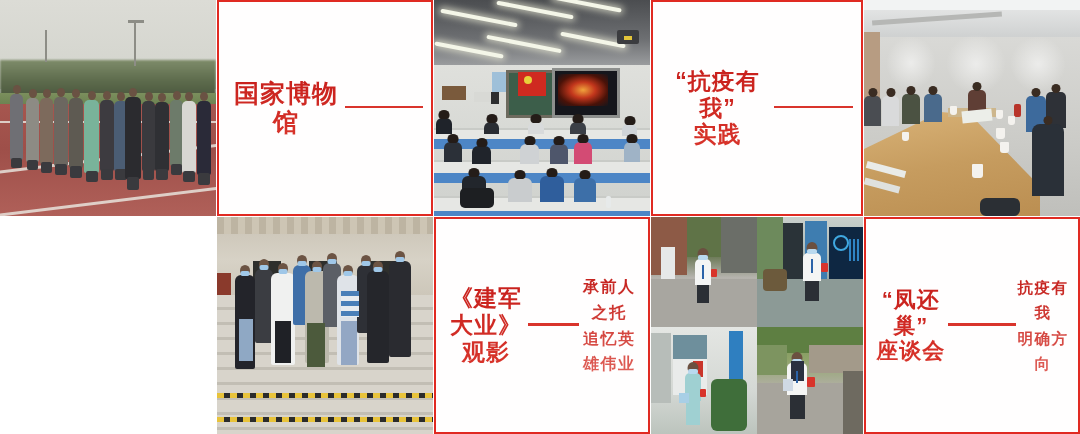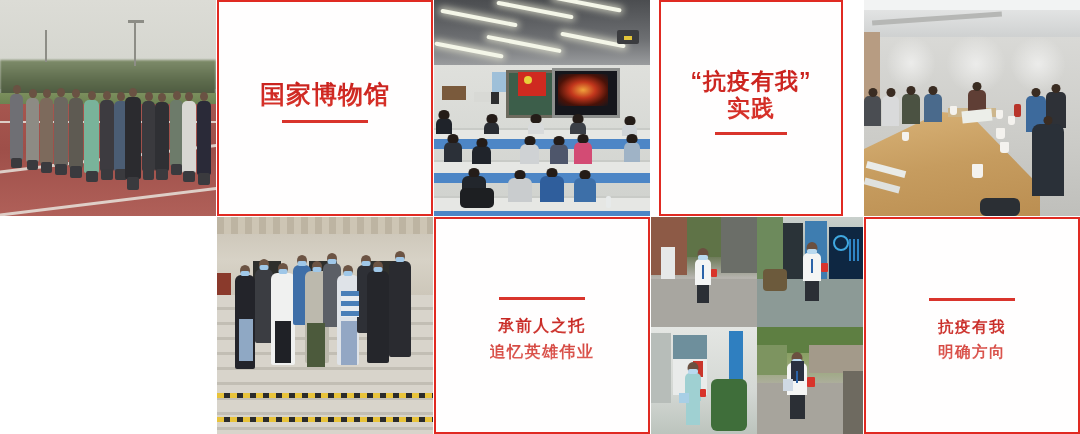--- a/index.html
+++ b/index.html
@@ -20,21 +20,21 @@
     overflow:hidden;
     background:#ffffff;
   }
   .cell.framed{
     border:2.5px solid #e02a22;
   }
 
   
   .textcard{
     display:flex;
-    flex-direction:column;
+    flex-direction:row;
     align-items:center;
     justify-content:center;
     text-align:center;
     background:#fffefe;
     padding:6px 8px;
   }
   .tc-title{
     color:#d2221d;
     font-weight:bold;
     letter-spacing:1px;
@@ -234,21 +234,21 @@
       <div class="cl-stud" style="left:190px;top:142px;width:16px;height:20px;background:#9fb3c6;"></div>
       <div class="cl-stud" style="left:28px;top:176px;width:24px;height:24px;background:#22262c;"></div>
       <div class="cl-stud" style="left:74px;top:178px;width:24px;height:24px;background:#c9ccce;"></div>
       <div class="cl-stud" style="left:106px;top:176px;width:24px;height:26px;background:#2f5e9c;"></div>
       <div class="cl-stud" style="left:140px;top:178px;width:22px;height:24px;background:#3d6fa8;"></div>
       <div class="ph" style="left:26px;top:188px;width:34px;height:20px;background:#1d1f22;border-radius:5px;"></div>
       <div class="ph" style="left:172px;top:196px;width:5px;height:12px;background:#e7eaea;border-radius:2px;"></div>
     </div>
   </div>
 
-  <div class="cell framed textcard t-md" style="left:651px;top:0;width:184px;height:216px;margin-left:8px;">
+  <div class="cell framed textcard t-md" style="left:651px;top:0;width:212px;height:216px;">
     <div class="tc-title">“抗疫有我”
 实践</div>
     <div class="tc-rule"></div>
   </div>
 
   <div class="cell" style="left:864px;top:0;width:216px;height:216px;">
     <div class="photo">
       <div class="cf-wall"></div>
       <div class="cf-ceil"></div>
       <div class="ph" style="left:0;top:0;width:216px;height:10px;background:#f2f3f3;"></div>
@@ -308,20 +308,22 @@
       <div class="ph" style="left:124px;top:74px;width:18px;height:26px;
            background:repeating-linear-gradient(180deg,#4a7fb8 0 5px,#e9ecef 5px 10px);"></div>
       <div class="ph" style="left:58px;top:104px;width:16px;height:42px;background:#1f2126;"></div>
       <div class="ph" style="left:90px;top:106px;width:18px;height:44px;background:#4c5a3c;"></div>
       <div class="ph" style="left:124px;top:104px;width:16px;height:44px;background:#93a7c4;"></div>
       <div class="ph" style="left:22px;top:102px;width:14px;height:42px;background:#8fa8c4;"></div>
     </div>
   </div>
 
   <div class="cell framed textcard t-md" style="left:434px;top:217px;width:216px;height:217px;">
+    <div class="tc-title">《建军大业》
+观影</div>
     <div class="tc-rule"></div>
     <div class="tc-sub">承前人之托
 追忆英雄伟业</div>
   </div>
 
   <div class="cell" style="left:651px;top:217px;width:212px;height:217px;">
     <div class="photo">
 
       <div class="vq" style="left:0;top:0;width:106px;height:110px;">
         <div class="bg" style="background:linear-gradient(180deg,#8e6a52 0%,#6d7a58 36%,#b5b3ad 55%,#a9a7a1 100%);"></div>
@@ -378,18 +380,20 @@
         <div class="ph" style="left:34px;top:34px;width:13px;height:20px;background:#2a3140;"></div>
         <div class="v-legs" style="left:33px;top:68px;width:15px;height:24px;"></div>
         <div class="v-red" style="left:50px;top:50px;width:8px;height:10px;"></div>
         <div class="ph" style="left:26px;top:52px;width:10px;height:12px;background:#cfd9e4;"></div>
         <div class="v-lanyard" style="left:39px;top:44px;height:12px;"></div>
       </div>
     </div>
   </div>
 
   <div class="cell framed textcard t-sm" style="left:864px;top:217px;width:216px;height:217px;">
+    <div class="tc-title">“凤还巢”
+座谈会</div>
     <div class="tc-rule"></div>
     <div class="tc-sub">抗疫有我
 明确方向</div>
   </div>
 
 </div>
 
 </body></html>

